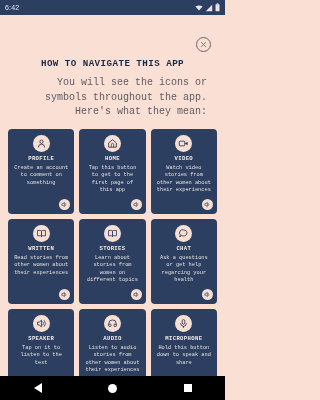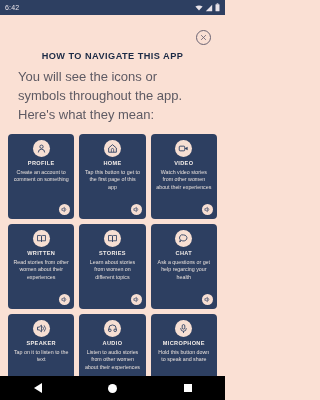--- a/index.html
+++ b/index.html
@@ -19,37 +19,37 @@
     display:flex; align-items:center; justify-content:space-between;
     padding:0 5px; color:#e9e4ea;
   }
   .status-time { font-size:7px; letter-spacing:.2px; }
   .status-icons { display:flex; align-items:center; gap:2px; }
   .status-icons svg { display:block; }
 
   
   .content {
     flex:1 1 auto; position:relative;
-    padding:9px 8px; overflow:hidden;
+    padding:16px 8px; overflow:hidden;font-family:Liberation Mono, monospace;
   }
 
   .close-row { height:26px; display:flex; justify-content:flex-end; align-items:center; padding-right:6px; }
   .close-btn {
     width:15px; height:15px; border:1.2px solid #6b6473; border-radius:50%;
     display:flex; align-items:center; justify-content:center; cursor:pointer;
     background:transparent;
   }
   .close-btn svg { display:block; }
 
   .page-title {
     text-align:center; font-size:9.2px; font-weight:bold;
     color:#1b2a45; letter-spacing:.45px; margin-top:1px;
   }
   .page-sub {
-    text-align:left; font-size:13px; color:#5e5a63;
+    text-align:right; font-size:10px; color:#5e5a63;
     line-height:1.45; margin:7px 10px 0 10px;
   }
 
   
   .grid {
     margin-top:9px;
     display:grid;
     grid-template-columns:repeat(3,1fr);
     gap:5px 5px;
   }

